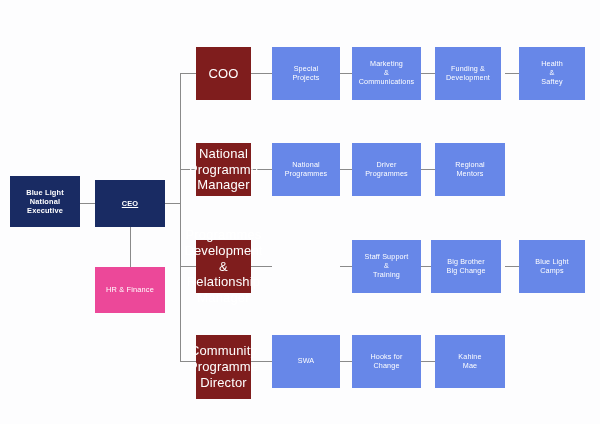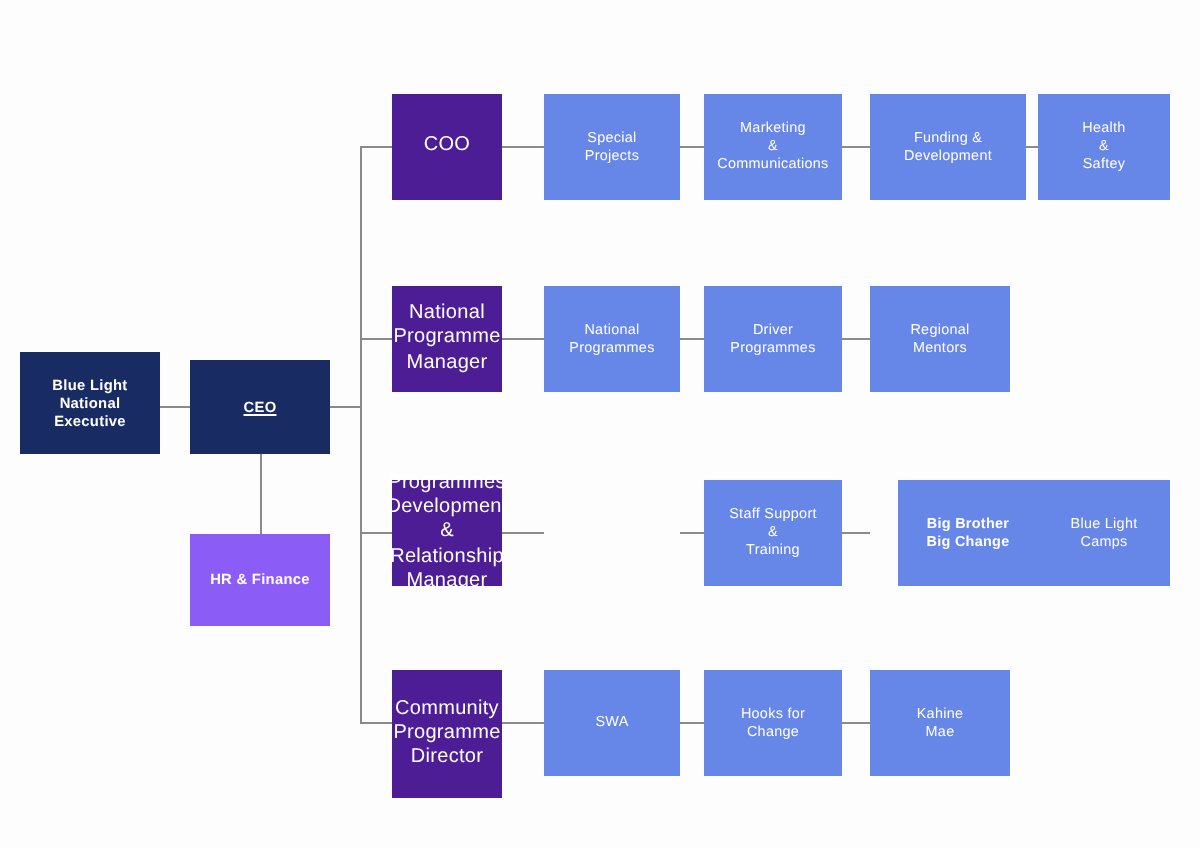--- a/index.html
+++ b/index.html
@@ -29,34 +29,34 @@
     padding: 2px 3px;
     z-index: 3;
   }
   .node span { display: block; }
   .lvl-root, .lvl-ceo {
     background: #192b63;
     font-size: 7.4px;
     font-weight: 600;
   }
   .lvl-2 {
-    background: #4c1d95;
-    font-size: 10px;
+    background: #7f1d1d;
+    font-size: 13px;
     font-weight: 500;
   }
   .lvl-3 {
     background: #6787e8;
     font-size: 7.2px;
     font-weight: 500;
     align-items: center;
   }
   .lvl-staff {
-    background: #8b5cf6;
+    background: #ec4899;
     font-size: 7.4px;
-    font-weight: 700;
+    font-weight: 400;
   }
   .conn {
     position: absolute;
     background: #8a8a8a;
     z-index: 1;
   }
   .conn.h { height: 1px; }
   .conn.v { width: 1px; }
 </style>
 </head>
@@ -125,21 +125,21 @@
       <span>Projects</span>
     </div>
   </div>
   <div class="node lvl-3" style="left:352px; top:47px; width:69px; height:53px;">
     <div>
       <span>Marketing</span>
       <span>&amp;</span>
       <span>Communications</span>
     </div>
   </div>
-  <div class="node lvl-3" style="left:435px; top:47px; width:78px; height:53px;">
+  <div class="node lvl-3" style="left:435px; top:47px; width:66px; height:53px;">
     <div>
       <span>Funding &amp;</span>
       <span>Development</span>
     </div>
   </div>
   <div class="node lvl-3" style="left:519px; top:47px; width:66px; height:53px;">
     <div>
       <span>Health</span>
       <span>&amp;</span>
       <span>Saftey</span>
@@ -180,21 +180,21 @@
       <span>Manager</span>
     </div>
   </div>
   <div class="node lvl-3" style="left:352px; top:240px; width:69px; height:53px;">
     <div>
       <span>Staff Support</span>
       <span>&amp;</span>
       <span>Training</span>
     </div>
   </div>
-  <div class="node lvl-3" style="left:449px; top:240px; width:70px; height:53px;font-weight:bold;">
+  <div class="node lvl-3" style="left:431px; top:240px; width:70px; height:53px;">
     <div>
       <span>Big Brother</span>
       <span>Big Change</span>
     </div>
   </div>
   <div class="node lvl-3" style="left:519px; top:240px; width:66px; height:53px;">
     <div>
       <span>Blue Light</span>
       <span>Camps</span>
     </div>

